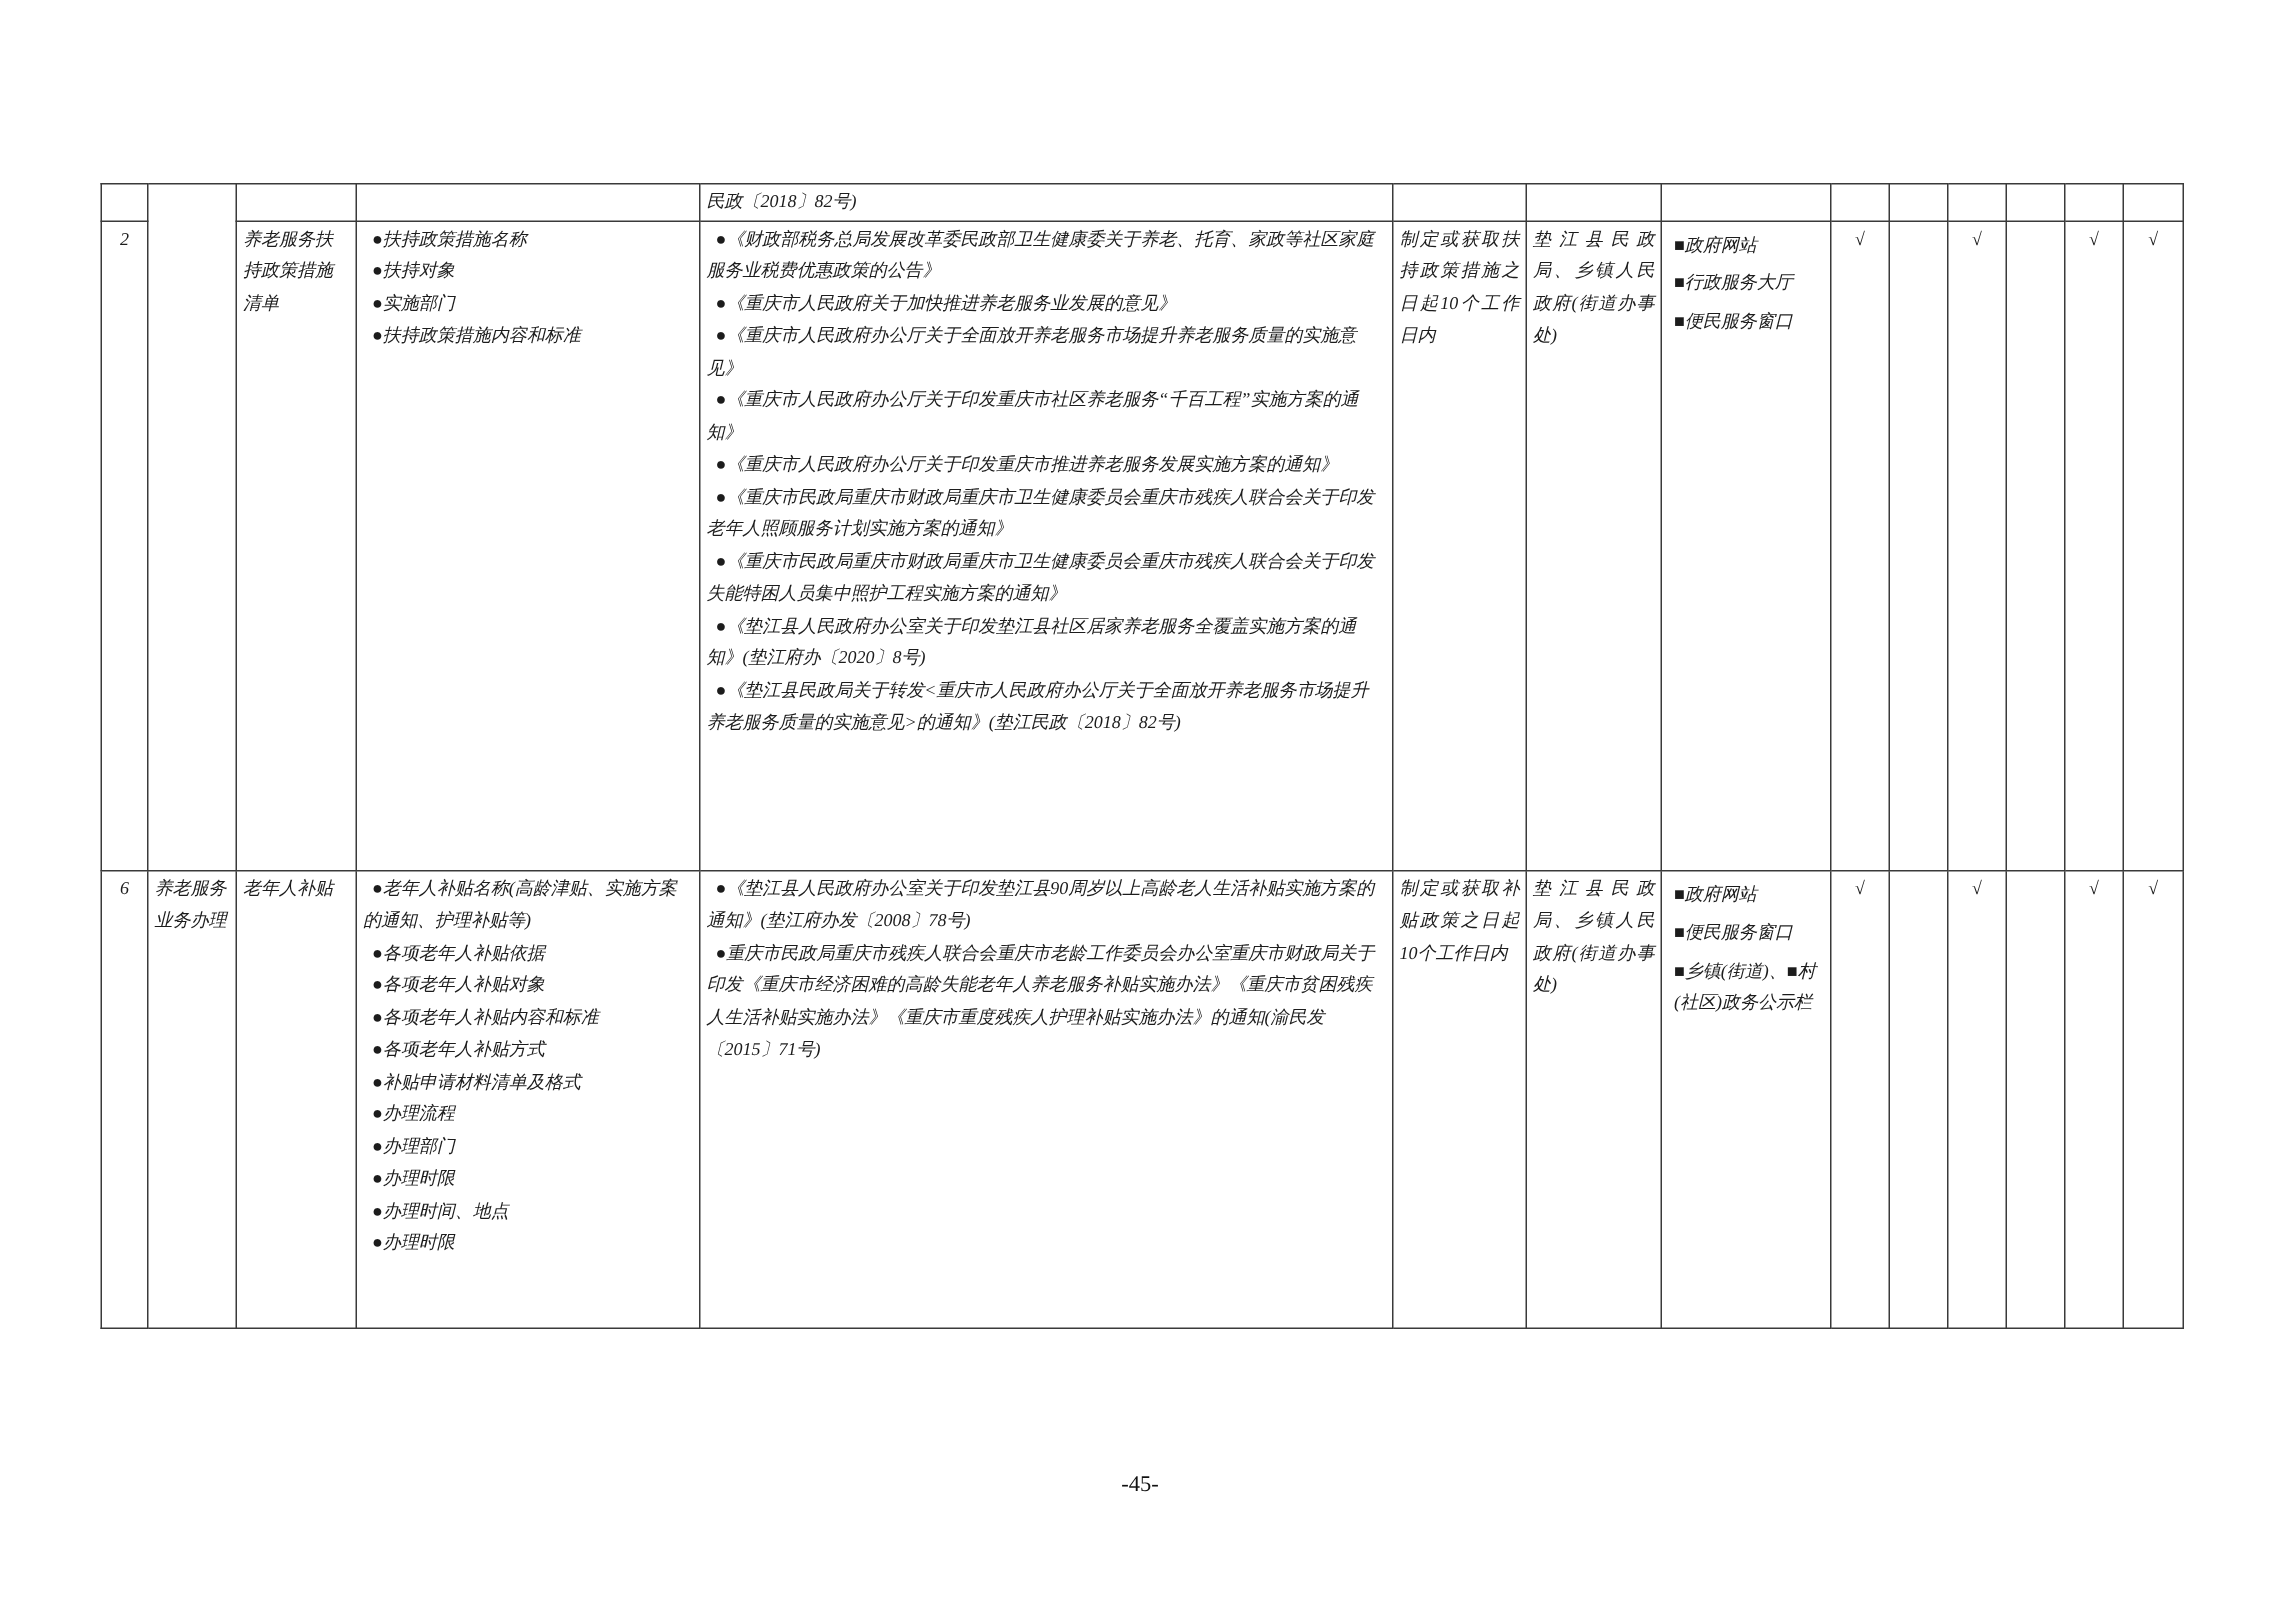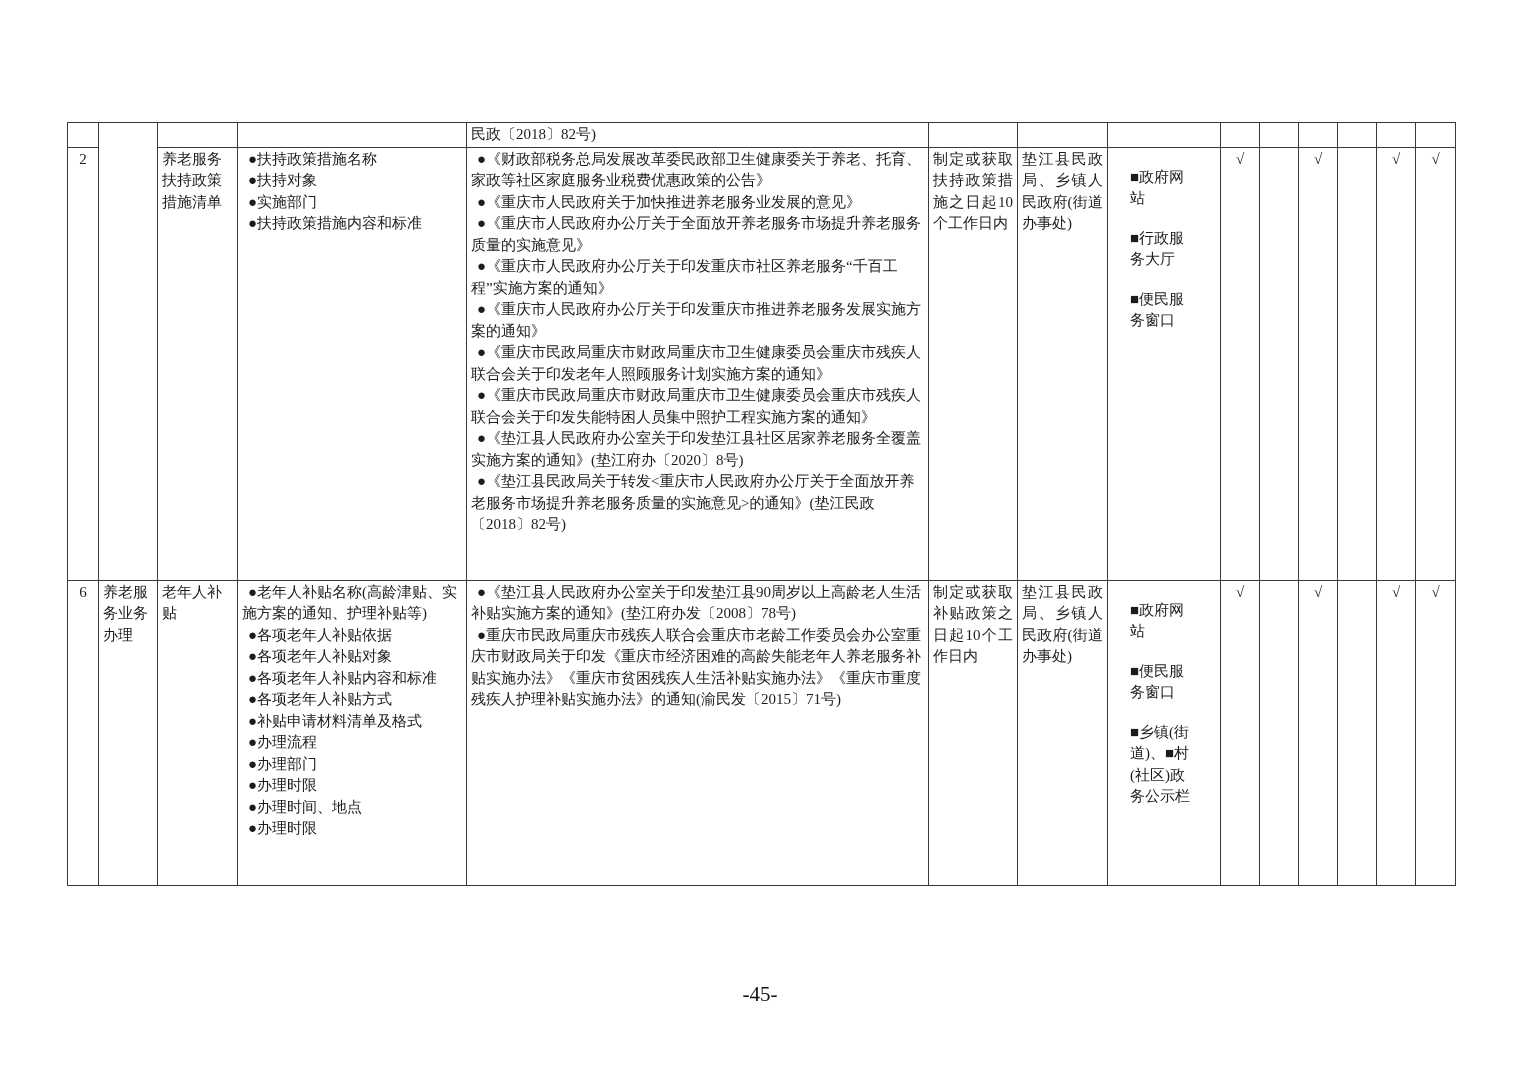--- a/index.html
+++ b/index.html
@@ -9,43 +9,44 @@
     color:#1c1c1c;
   }
   .sheet{position:absolute;inset:0;background:#ffffff;}
   table.doc{
     position:absolute;left:67px;top:122px;width:1387px;
     border-collapse:collapse;table-layout:fixed;
   }
   table.doc td{
     border:1px solid #3a3a3a;
     vertical-align:top;
-    font-size:15px;line-height:21.5px;
+    font-size:12px;line-height:21.5px;
     padding:1px 4px;
     overflow:hidden;
     word-break:break-word;
+    font-style:italic;
   }
   tr.r-partial{height:23px;}
   tr.r-two{height:433px;}
   tr.r-six{height:305px;}
   td.c-seq{text-align:center;padding-top:3px;}
   td.c-cat{padding:3px 8px;margin-top:29px;}
   td.c-item{padding:3px 8px;}
   td.c-content{padding:2px 4px;}
   td.c-policy{padding:2px 5px;}
   td.c-time{padding:3px 8px;text-align:justify;text-justify:inter-ideograph;}
   td.c-org{padding:3px 8px;text-align:justify;text-justify:inter-ideograph;}
   td.c-chan{padding:3px 4px 3px 12px;}
   td.c-check{text-align:center;padding-top:7px;font-size:15px;line-height:18px;}
   p.bullet{margin:0;text-indent:6px;}
   p.cont{margin:0;}
-  p.chan{margin:18px;}
+  p.chan{margin:4px;}
   .pagenum{
     position:absolute;left:0;top:982px;width:1520px;
-    text-align:center;font-size:21px;color:#111;
+    text-align:center;font-size:15px;color:#111;
   }
 </style>
 </head>
 <body>
 
 <div class="sheet">
 
   <table class="doc">
     <colgroup>
       <col style="width:31px">

